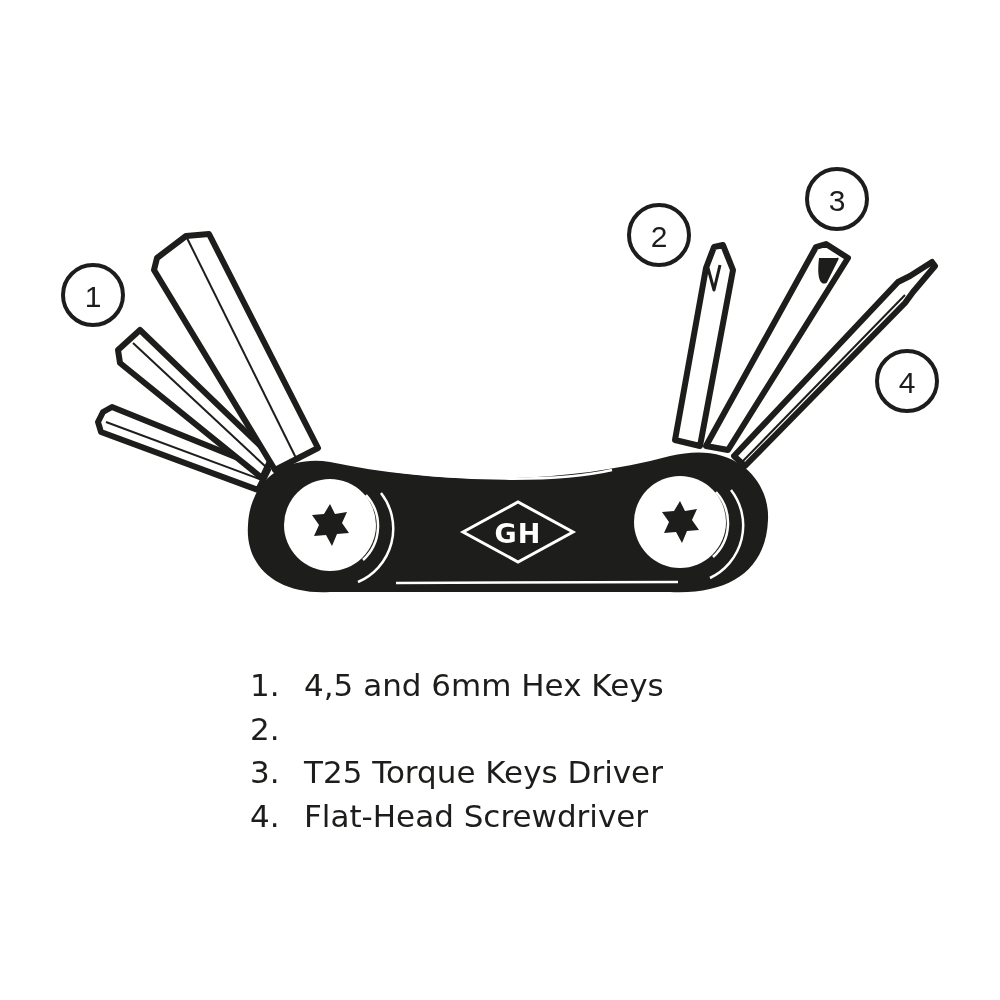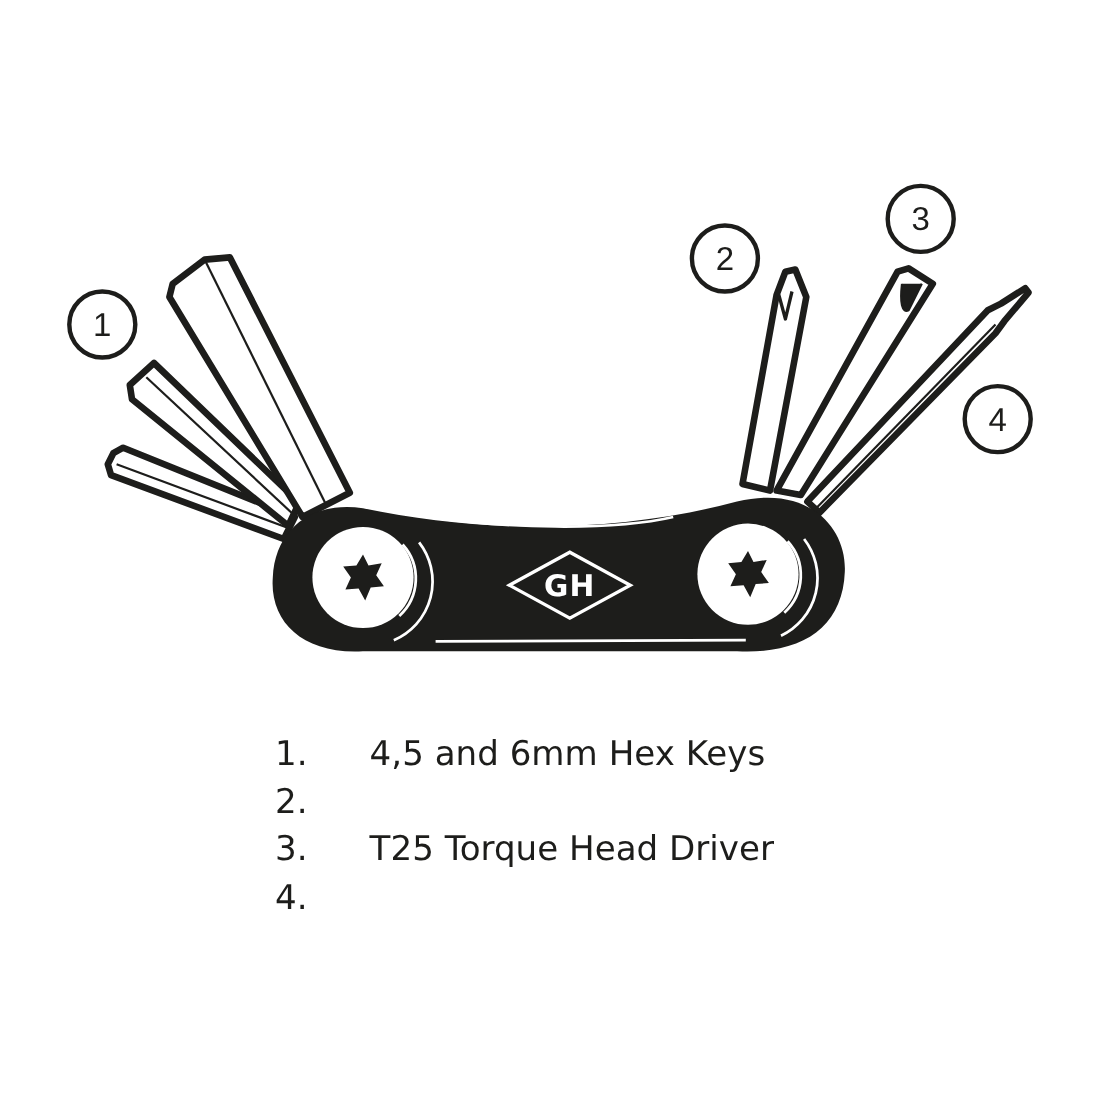--- a/index.html
+++ b/index.html
@@ -3,21 +3,21 @@
 <meta charset="utf-8">
 <style>
   html, body { margin: 0; padding: 0; background: #ffffff; }
   body { width: 1000px; height: 1000px; position: relative; overflow: hidden; font-family: "DejaVu Sans", sans-serif; }
   #art { position: absolute; left: 0; top: 0; width: 1000px; height: 1000px; }
   .callout-num { font-family: "Liberation Sans", "DejaVu Sans", sans-serif; font-size: 30px; fill: #1d1d1b; text-anchor: middle; dominant-baseline: central; }
   .logo-text { font-family: "DejaVu Sans", sans-serif; font-weight: bold; font-size: 27px; fill: #ffffff; text-anchor: middle; dominant-baseline: central; letter-spacing: 1px; }
   .legend { position: absolute; left: 250px; top: 664px; color: #1d1d1b; font-family: "DejaVu Sans", sans-serif; font-size: 31px; line-height: 43.5px; }
   .legend-row { display: flex; white-space: nowrap; }
   .legend-num { width: 54px; display: inline-block; }
-  .legend-text { display: inline-block; margin-left: 32px; }
+  .legend-text { display: inline-block; }
 </style>
 </head>
 <body>
 
 <svg id="art" viewBox="0 0 1000 1000">
   <g fill="#ffffff" stroke="#1d1d1b" stroke-linejoin="round" stroke-width="6">
 
     <g>
       <polygon points="103,412 112,407 268,470 258,490 101,432 98,422"></polygon>
       <line x1="106" y1="422" x2="262" y2="480" stroke-width="2"></line>
@@ -95,18 +95,19 @@
 <div class="legend">
   <div class="legend-row">
     <span class="legend-num">1.</span>
     <span class="legend-text">4,5 and 6mm Hex Keys</span>
   </div>
   <div class="legend-row">
     <span class="legend-num">2.</span>
   </div>
   <div class="legend-row">
     <span class="legend-num">3.</span>
-    <span class="legend-text">T25 Torque Head Driver</span>
+    <span class="legend-text">T25 Torque Keys Driver</span>
   </div>
   <div class="legend-row">
     <span class="legend-num">4.</span>
+    <span class="legend-text">Flat-Head Screwdriver</span>
   </div>
 </div>
 
 </body></html>

